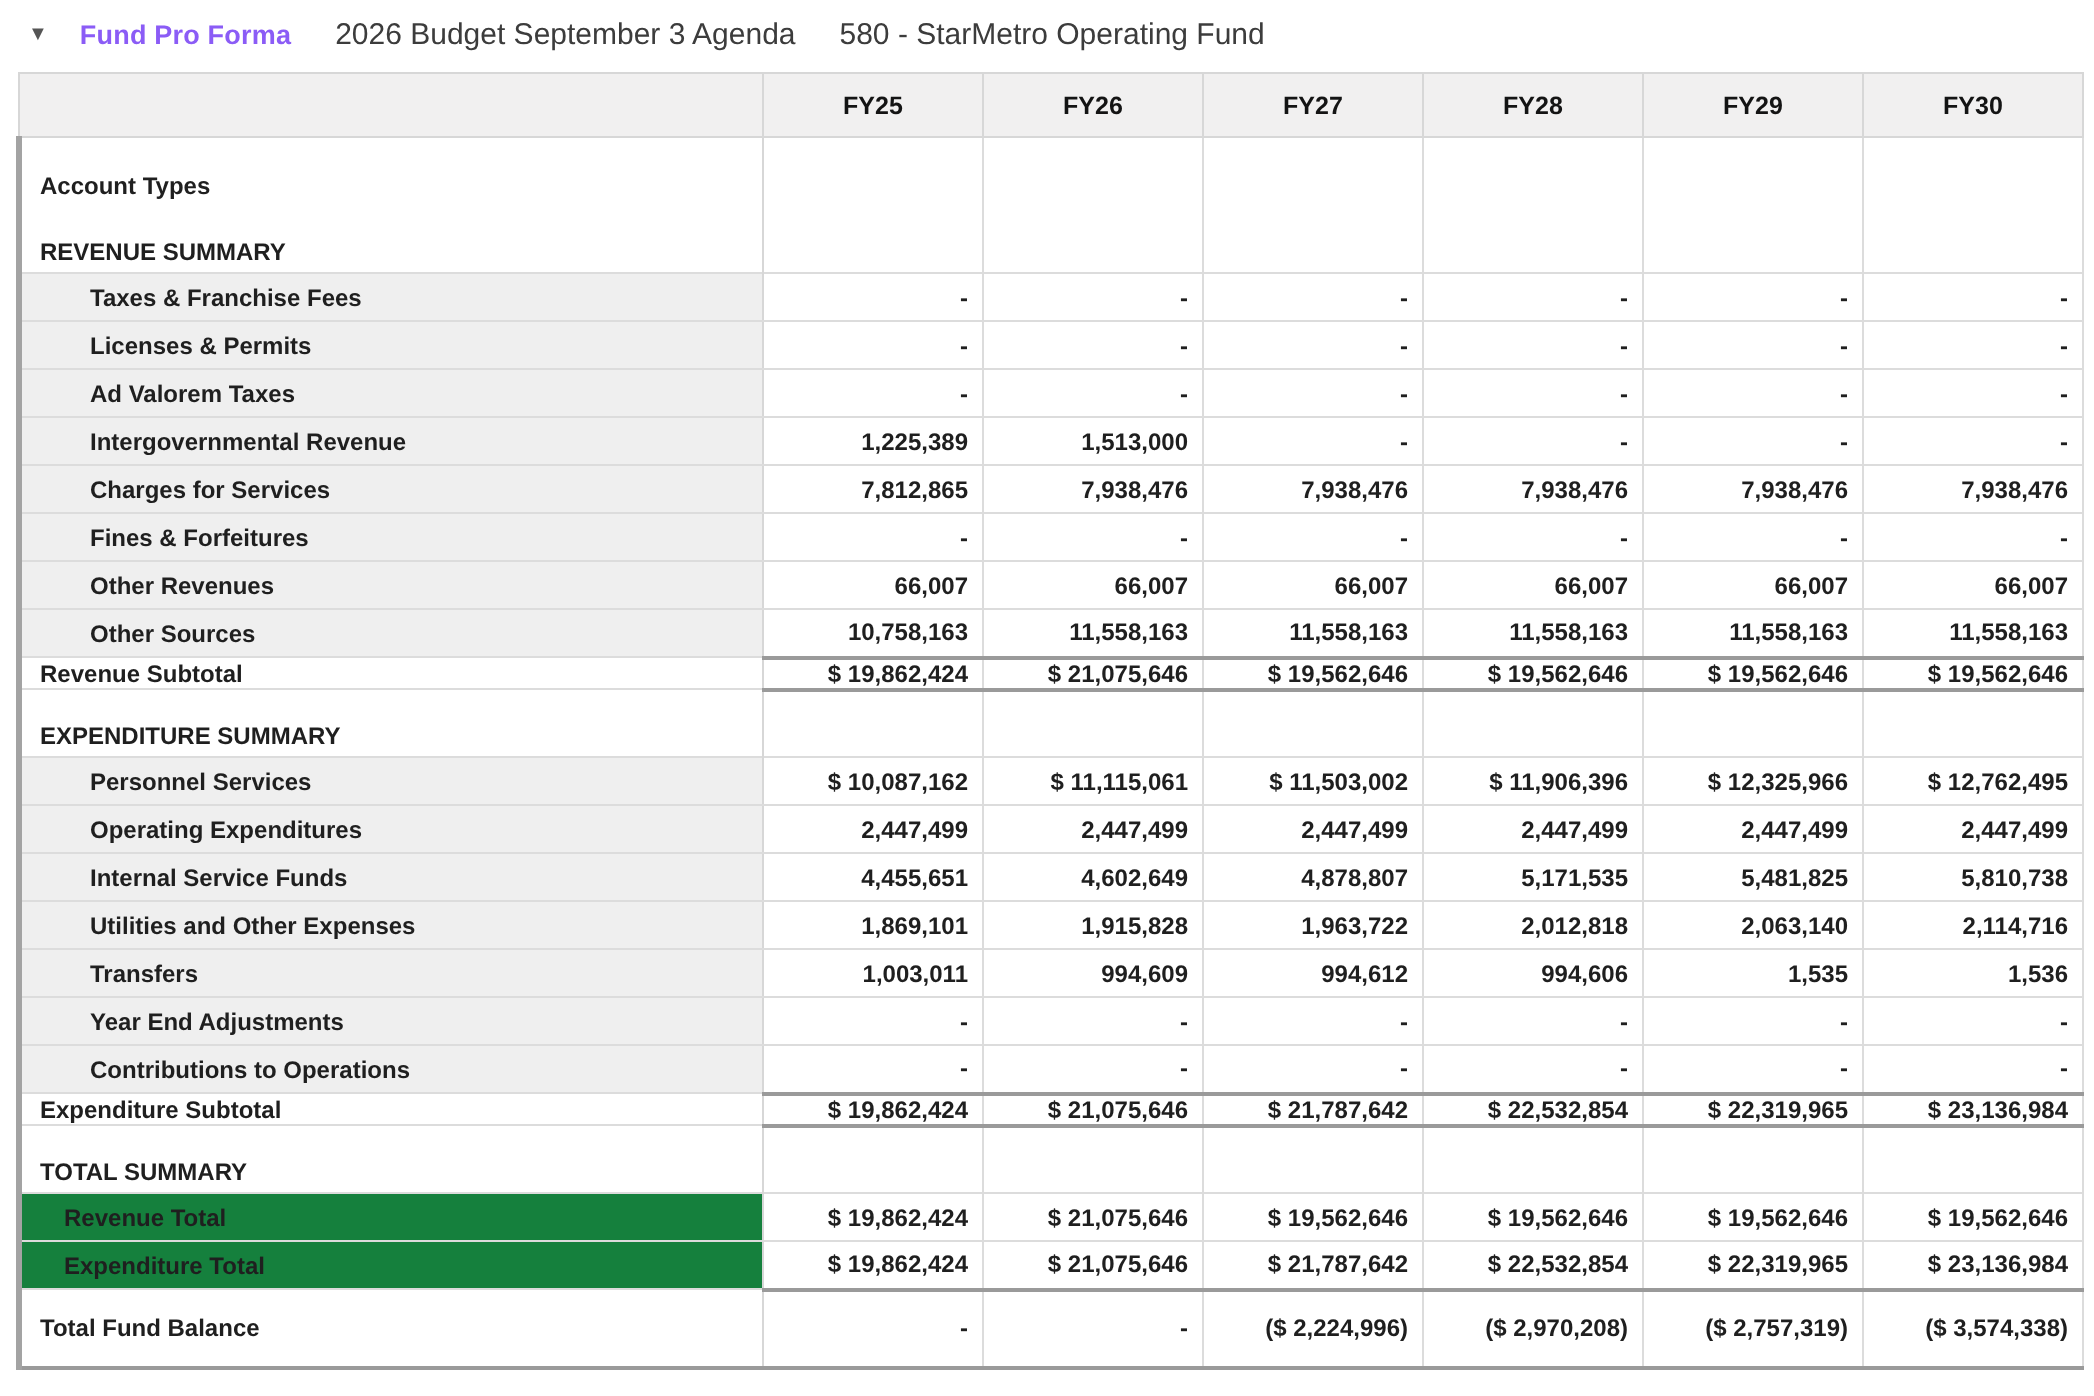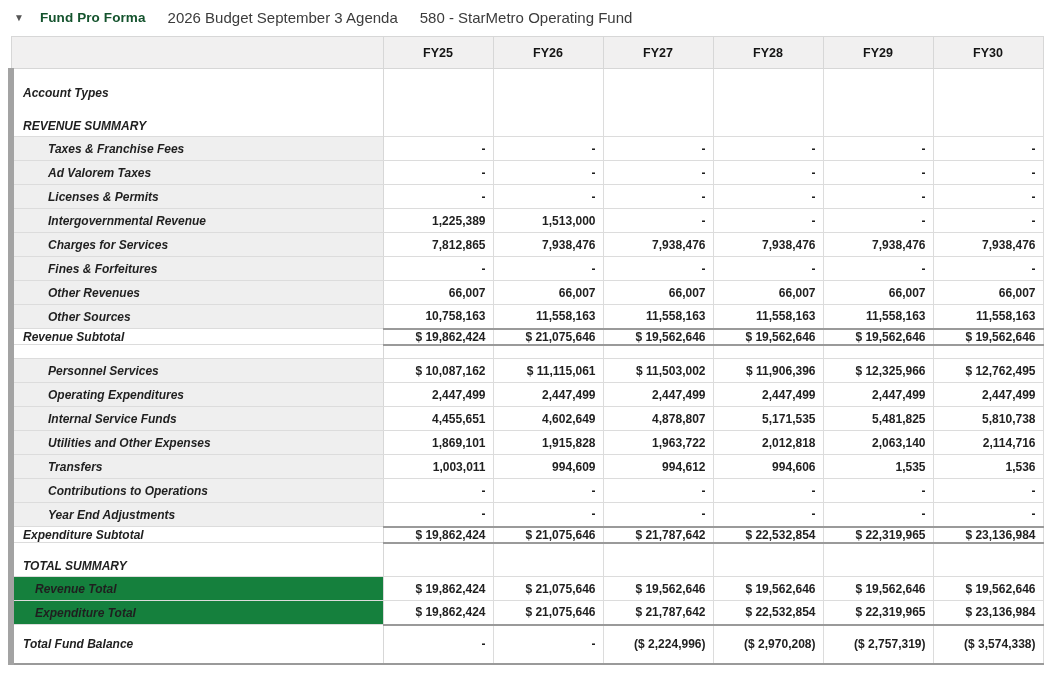--- a/index.html
+++ b/index.html
@@ -2,37 +2,37 @@
 <html><head>
 <meta charset="utf-8">
 <style>
   * { box-sizing: border-box; margin: 0; padding: 0; }
   html,body { width:1047px; height:698px; background:#ffffff; overflow:hidden;
               font-family:"Liberation Sans", sans-serif; }
 
   
   .titlebar { display:flex; align-items:center; padding:9px 0 0 14px; color:#333; }
   .caret { font-size:10px; color:#555; margin-right:16px; cursor:pointer; line-height:1; }
-  .title { font-size:13.5px; font-weight:bold; color:#14532d; letter-spacing:.1px; }
+  .title { font-size:13.5px; font-weight:bold; color:#8b5cf6; letter-spacing:.1px; }
   .subtitle { font-size:15px; color:#3c3c3c; margin-left:22px; }
 
   
   table { border-collapse:collapse; margin:10px 0 0 8px; table-layout:fixed;
           font-size:12px; color:#1f1f1f; }
   col.c-label { width:372px; }
   col.c-val   { width:110px; }
 
   th, td { padding:0 7px; overflow:hidden; white-space:nowrap; }
 
   thead th { height:32px; background:#f1f0f0; font-weight:bold; font-size:12.5px;
              text-align:center; border:1px solid #d7d7d7; color:#141414; }
   thead th.lbl { border-right:1px solid #d7d7d7; }
 
-  td.lbl { text-align:left; border-left:6px solid #a3a3a3; border-right:1px solid #d7d7d7;
-           font-weight:bold;font-style:italic; }
+  td.lbl { text-align:left; border-left:3px solid #a3a3a3; border-right:1px solid #d7d7d7;
+           font-weight:bold; }
   td.val { text-align:right; border-left:1px solid #dcdcdc; border-right:1px solid #dcdcdc;
            background:#fff; font-weight:bold; }
   tr:last-child td { border-bottom:1px solid #d7d7d7; }
 
   
   tr.r-spacer td { height:14px; border-top:none; border-bottom:none; }
   tr.r-section td { height:20px; border-top:none; border-bottom:none; }
   tr.r-section td.lbl { background:#fff; padding-left:9px; }
 
   tr.r-data td, tr.r-total td { height:24px; border-top:1px solid #dcdcdc; border-bottom:1px solid #dcdcdc; }
@@ -120,30 +120,30 @@
       <tr class="r-data">
         <td class="lbl">Taxes &amp; Franchise Fees</td>
         <td class="val">-</td>
         <td class="val">-</td>
         <td class="val">-</td>
         <td class="val">-</td>
         <td class="val">-</td>
         <td class="val">-</td>
       </tr>
       <tr class="r-data">
+        <td class="lbl">Licenses &amp; Permits</td>
+        <td class="val">-</td>
+        <td class="val">-</td>
+        <td class="val">-</td>
+        <td class="val">-</td>
+        <td class="val">-</td>
+        <td class="val">-</td>
+      </tr>
+      <tr class="r-data">
         <td class="lbl">Ad Valorem Taxes</td>
-        <td class="val">-</td>
-        <td class="val">-</td>
-        <td class="val">-</td>
-        <td class="val">-</td>
-        <td class="val">-</td>
-        <td class="val">-</td>
-      </tr>
-      <tr class="r-data">
-        <td class="lbl">Licenses &amp; Permits</td>
         <td class="val">-</td>
         <td class="val">-</td>
         <td class="val">-</td>
         <td class="val">-</td>
         <td class="val">-</td>
         <td class="val">-</td>
       </tr>
       <tr class="r-data">
         <td class="lbl">Intergovernmental Revenue</td>
         <td class="val">1,225,389</td>
@@ -193,20 +193,29 @@
         <td class="lbl">Revenue Subtotal</td>
         <td class="val">$ 19,862,424</td>
         <td class="val">$ 21,075,646</td>
         <td class="val">$ 19,562,646</td>
         <td class="val">$ 19,562,646</td>
         <td class="val">$ 19,562,646</td>
         <td class="val">$ 19,562,646</td>
       </tr>
       <tr class="r-spacer">
         <td class="lbl"></td>
+        <td class="val"></td>
+        <td class="val"></td>
+        <td class="val"></td>
+        <td class="val"></td>
+        <td class="val"></td>
+        <td class="val"></td>
+      </tr>
+      <tr class="r-section">
+        <td class="lbl">EXPENDITURE SUMMARY</td>
         <td class="val"></td>
         <td class="val"></td>
         <td class="val"></td>
         <td class="val"></td>
         <td class="val"></td>
         <td class="val"></td>
       </tr>
       <tr class="r-data">
         <td class="lbl">Personnel Services</td>
         <td class="val">$ 10,087,162</td>
@@ -246,30 +255,30 @@
       <tr class="r-data">
         <td class="lbl">Transfers</td>
         <td class="val">1,003,011</td>
         <td class="val">994,609</td>
         <td class="val">994,612</td>
         <td class="val">994,606</td>
         <td class="val">1,535</td>
         <td class="val">1,536</td>
       </tr>
       <tr class="r-data">
+        <td class="lbl">Year End Adjustments</td>
+        <td class="val">-</td>
+        <td class="val">-</td>
+        <td class="val">-</td>
+        <td class="val">-</td>
+        <td class="val">-</td>
+        <td class="val">-</td>
+      </tr>
+      <tr class="r-data">
         <td class="lbl">Contributions to Operations</td>
-        <td class="val">-</td>
-        <td class="val">-</td>
-        <td class="val">-</td>
-        <td class="val">-</td>
-        <td class="val">-</td>
-        <td class="val">-</td>
-      </tr>
-      <tr class="r-data">
-        <td class="lbl">Year End Adjustments</td>
         <td class="val">-</td>
         <td class="val">-</td>
         <td class="val">-</td>
         <td class="val">-</td>
         <td class="val">-</td>
         <td class="val">-</td>
       </tr>
       <tr class="r-subtotal">
         <td class="lbl">Expenditure Subtotal</td>
         <td class="val">$ 19,862,424</td>

